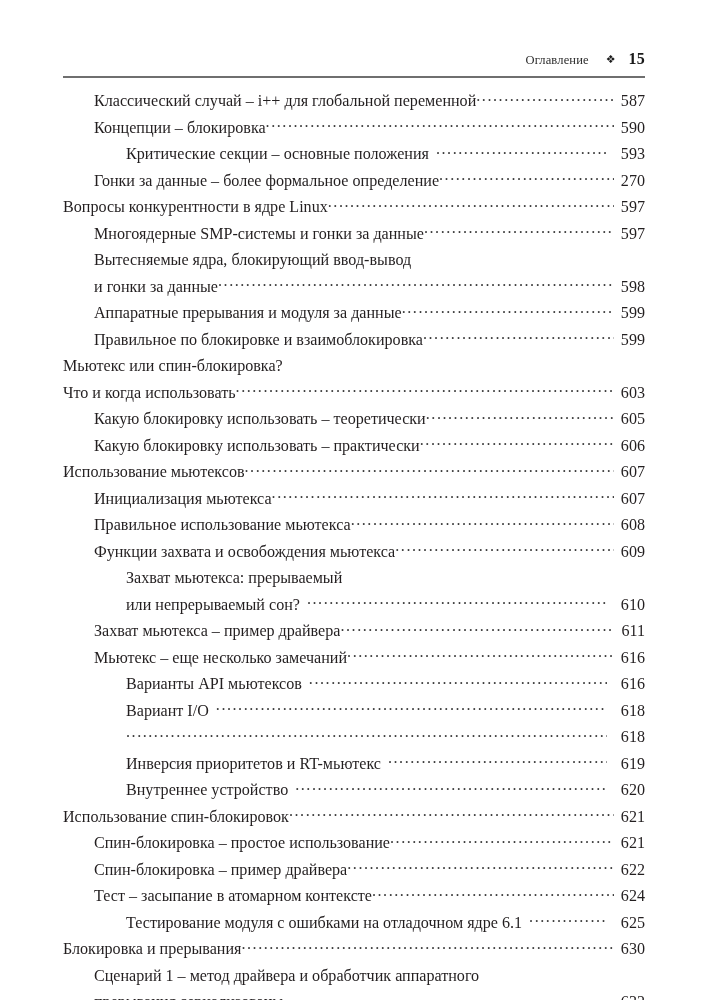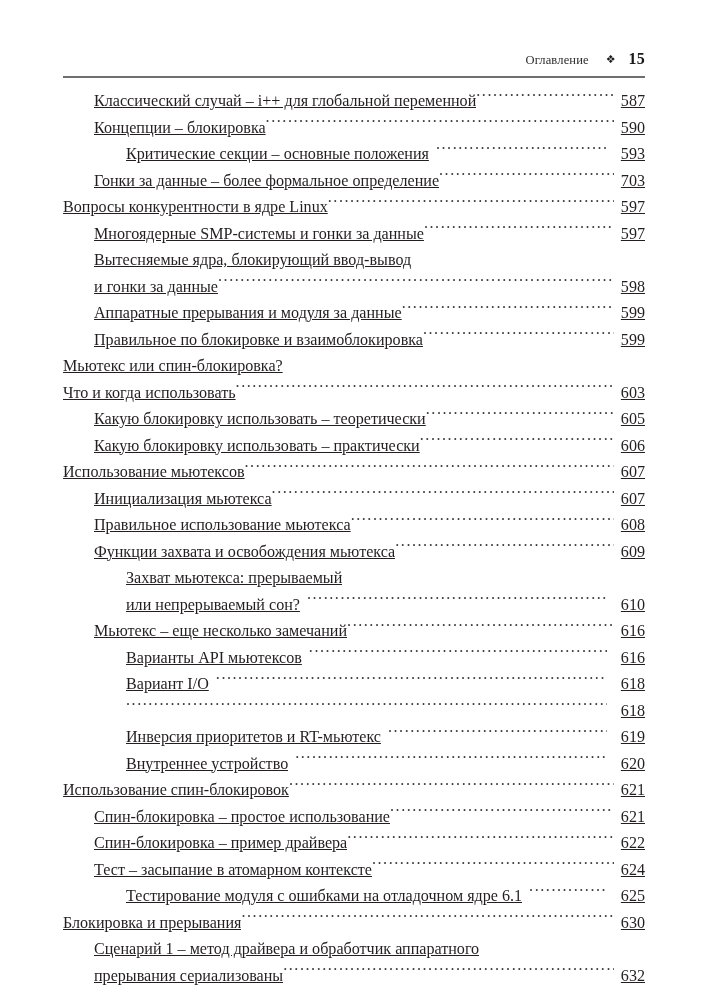--- a/index.html
+++ b/index.html
@@ -70,27 +70,26 @@
   
   .toc {
     position: absolute;
     left: 63px;
     top: 88px;
     width: 582px;
   }
 
   .toc-entry {
     display: flex;
-    align-items: flex-start;
+    align-items: center;
     font-size: 16.1px;
     line-height: 26.5px;
     height: 26.5px;
     white-space: nowrap;
     color: #231f20;
-    text-decoration: underline;
   }
 
   
   .lvl-0 { padding-left: 0px; }
   .lvl-1 { padding-left: 31px; }
   .lvl-2 { padding-left: 63px; gap: 7px; }
 
   .toc-label {
     flex: 0 1 auto;
     overflow: hidden;
@@ -149,21 +148,21 @@
         <span class="toc-page">590</span>
       </div>
       <div class="toc-entry lvl-2">
         <span class="toc-label">Критические секции – основные положения</span>
         <span class="toc-leader"></span>
         <span class="toc-page">593</span>
       </div>
       <div class="toc-entry lvl-1">
         <span class="toc-label">Гонки за данные – более формальное определение</span>
         <span class="toc-leader"></span>
-        <span class="toc-page">703</span>
+        <span class="toc-page">270</span>
       </div>
       <div class="toc-entry lvl-0">
         <span class="toc-label">Вопросы конкурентности в ядре Linux</span>
         <span class="toc-leader"></span>
         <span class="toc-page">597</span>
       </div>
       <div class="toc-entry lvl-1">
         <span class="toc-label">Многоядерные SMP-системы и гонки за данные</span>
         <span class="toc-leader"></span>
         <span class="toc-page">597</span>
@@ -226,20 +225,25 @@
       </div>
       <div class="toc-entry lvl-2 no-leader">
         <span class="toc-label">Захват мьютекса: прерываемый</span>
       </div>
       <div class="toc-entry lvl-2">
         <span class="toc-label">или непрерываемый сон?</span>
         <span class="toc-leader"></span>
         <span class="toc-page">610</span>
       </div>
       <div class="toc-entry lvl-1">
+        <span class="toc-label">Захват мьютекса – пример драйвера</span>
+        <span class="toc-leader"></span>
+        <span class="toc-page">611</span>
+      </div>
+      <div class="toc-entry lvl-1">
         <span class="toc-label">Мьютекс – еще несколько замечаний</span>
         <span class="toc-leader"></span>
         <span class="toc-page">616</span>
       </div>
       <div class="toc-entry lvl-2">
         <span class="toc-label">Варианты API мьютексов</span>
         <span class="toc-leader"></span>
         <span class="toc-page">616</span>
       </div>
       <div class="toc-entry lvl-2">

